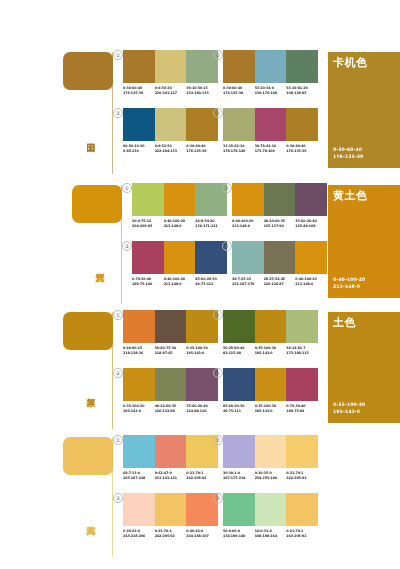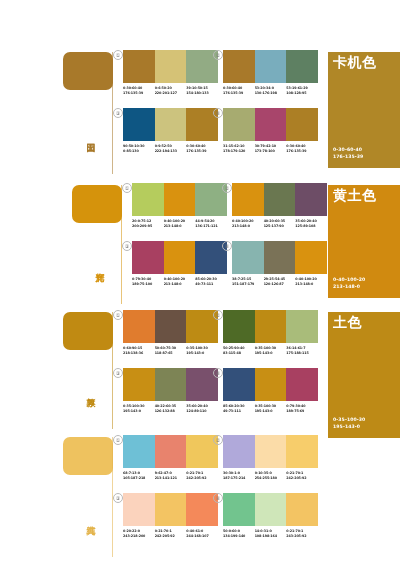--- a/index.html
+++ b/index.html
@@ -104,21 +104,21 @@
   .card-body{
     position:absolute;
     left:0;top:8px;
     width:72px;
     bottom:0;
   }
   .card-title{
     position:absolute;
     left:5px; top:4px;
     color:#fff;
-    font-size:14px;
+    font-size:11px;
     font-weight:bold;
     letter-spacing:0.5px;
     line-height:13px;
   }
   .card-codes{
     position:absolute;
     left:5px; bottom:8px;
     color:#fff;
     font-size:4.6px;
     line-height:6.4px;
@@ -435,21 +435,21 @@
                 <span>195-143-0</span>
               </div>
               <div class="code">
                 <span>0-79-30-40</span>
                 <span>189-75-69</span>
               </div>
             </div>
           </div>
         </div>
         <div class="name-card">
-          <div class="card-body" style="background: rgb(189, 138, 22); height: 126px;">
+          <div class="card-body" style="background: rgb(189, 138, 22); height: 111px;">
             <div class="card-title">土色</div>
             <div class="card-codes">
               <span>0-35-100-30</span>
               <span>195-143-0</span>
             </div>
           </div>
         </div>
       </div>
       <div class="section" style="top: 429px; height: 128px;">
         <div class="left-col">

